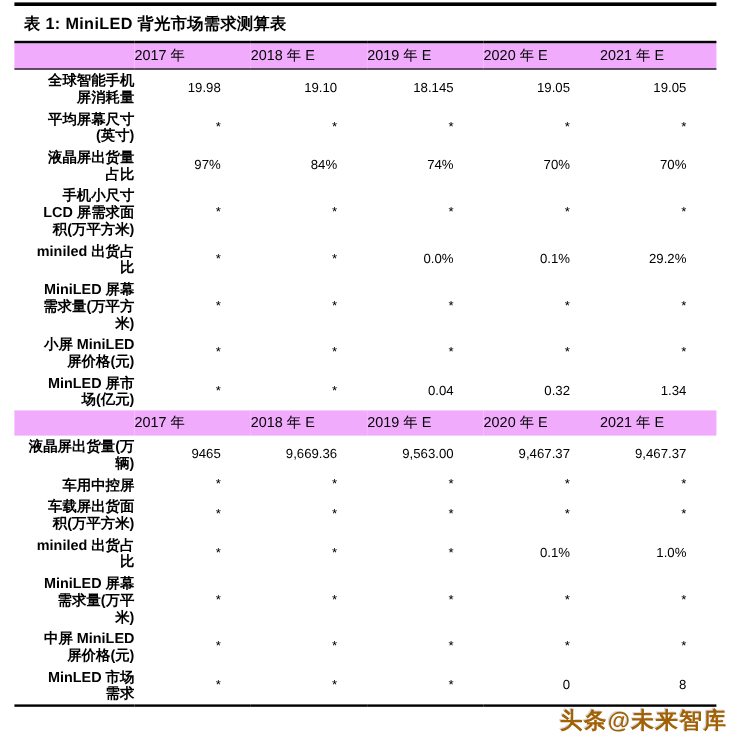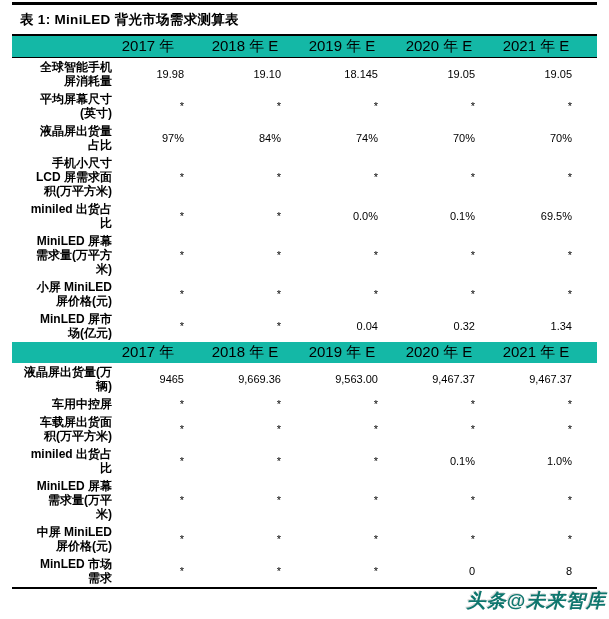--- a/index.html
+++ b/index.html
@@ -30,25 +30,25 @@
   table.demand {
     width: 585px;
     border-collapse: collapse;
     table-layout: fixed;
     border-top: 2px solid #000;
     border-bottom: 2px solid #000;
   }
   col.c-label { width: 100px; }
   col.c-data  { width: 97px; }
   tr.head-row th {
-    background: #14b8a6;
+    background: #f0abfc;
     font-weight: normal;
-    font-size: 15px;
+    font-size: 12px;
     height: 21px;
-    text-align: center;
+    text-align: left;
     padding: 0 25px 0 0;
     white-space: nowrap;
   }
   tr.head-row th.label-col { padding: 0; }
   tr.head-row.first { border-bottom: 1px solid #000; }
   th.row-label {
     text-align: right;
     font-weight: bold;
     font-size: 12px;
     line-height: 14px;
@@ -62,25 +62,24 @@
     padding: 0 25px 0 0;
     vertical-align: middle;
     white-space: nowrap;
   }
   .watermark {
     position: absolute;
     right: 3px;
     bottom: 5px;
     font-size: 19px;
     font-weight: bold;
-    color: #0f766e;
+    color: #a16207;
     letter-spacing: 1px;
     text-shadow: 1px 1px 0 #ffffff, -1px -1px 0 #d9d9d9;
     pointer-events: none;
-    font-style: italic;
   }
 </style>
 </head>
 <body>
 
 <div class="page">
   <div class="top-rule"></div>
   <div class="title">表 1:  MiniLED 背光市场需求测算表</div>
 
   <table class="demand">
@@ -138,21 +137,21 @@
           <td class="cell">*</td>
           <td class="cell">*</td>
         </tr>
         <tr>
           <th class="row-label">miniled 出货占
 比</th>
           <td class="cell">*</td>
           <td class="cell">*</td>
           <td class="cell">0.0%</td>
           <td class="cell">0.1%</td>
-          <td class="cell">69.5%</td>
+          <td class="cell">29.2%</td>
         </tr>
         <tr>
           <th class="row-label">MiniLED 屏幕
 需求量(万平方
 米)</th>
           <td class="cell">*</td>
           <td class="cell">*</td>
           <td class="cell">*</td>
           <td class="cell">*</td>
           <td class="cell">*</td>

